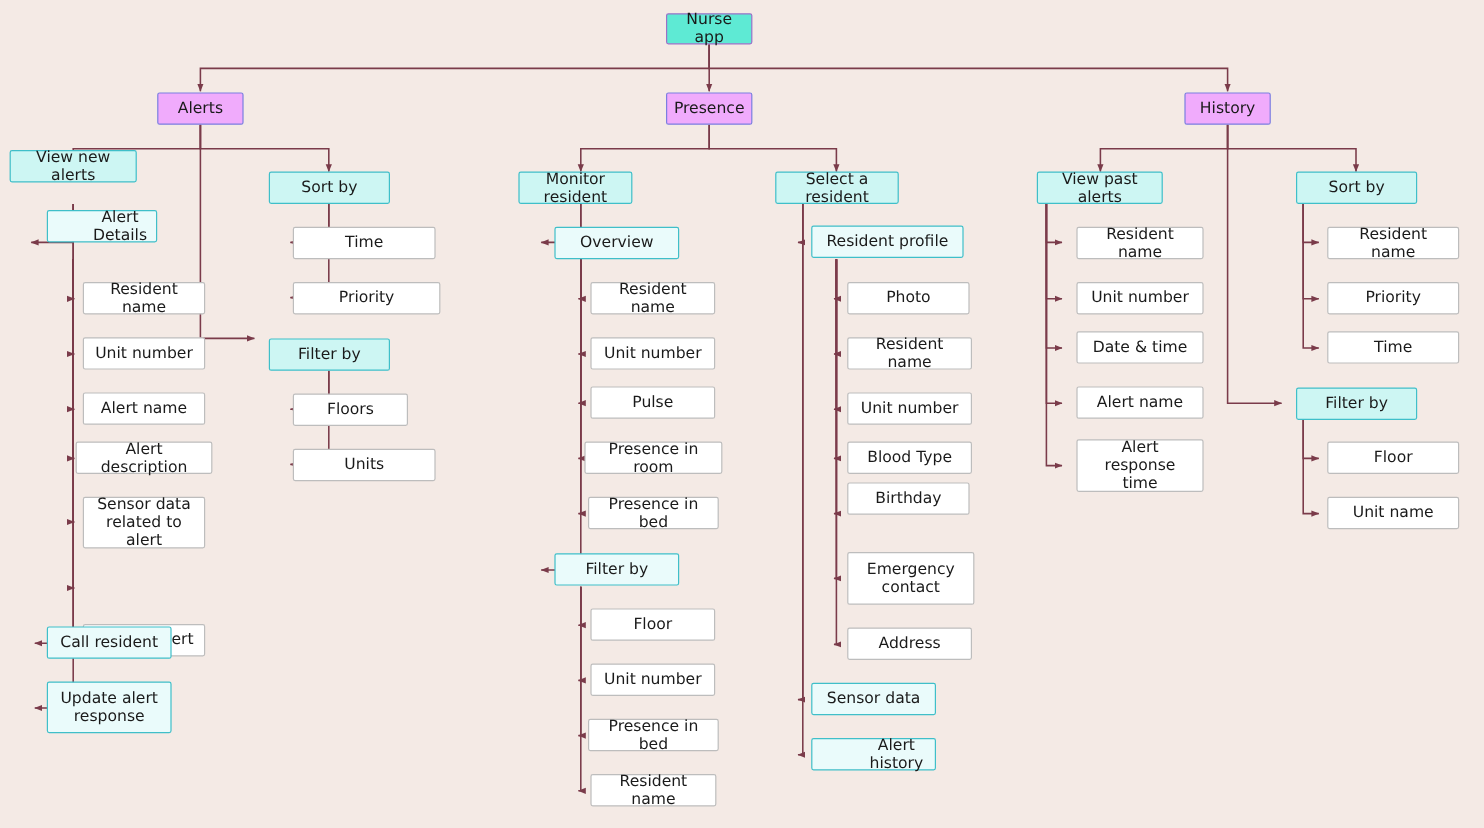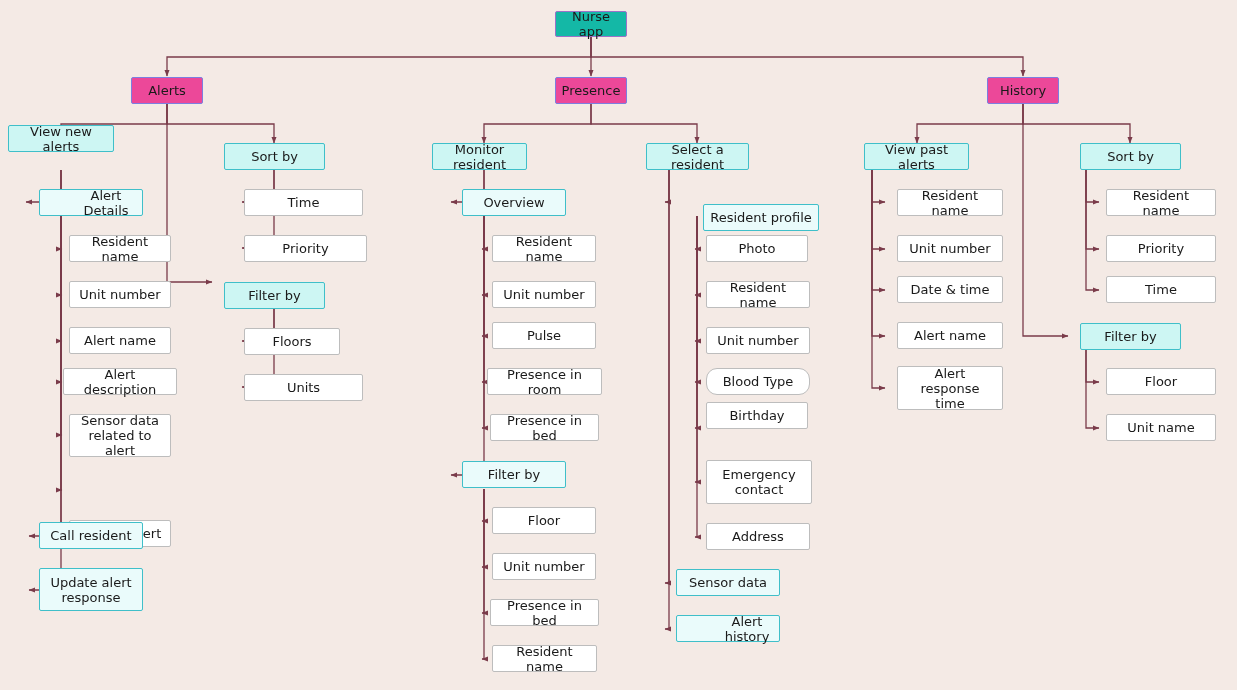--- a/index.html
+++ b/index.html
@@ -31,26 +31,26 @@
     text-align: center;
     font-size: 13px;
     line-height: 15px;
     color: #1a1a1a;
     border-radius: 2px;
     padding: 2px 6px;
     white-space: pre-line;
   }
   
   .lvl-root {
-    background: #14b8a6;
+    background: #5eead4;
     border: 1.3px solid #9a72c8;
   }
   
   .lvl-1 {
-    background: #ec4899;
+    background: #f0abfc;
     border: 1.3px solid #7b7fe0;
   }
   
   .lvl-2 {
     background: #cdf6f3;
     border: 1.3px solid #3fbfc9;
   }
   
   .lvl-3 {
     background: #eafbfb;
@@ -151,21 +151,21 @@
   <div class="node lvl-root" style="left:555px;top:11px;width:72px;height:26px;">Nurse app</div>
 
   <div class="node lvl-1" style="left:131px;top:77px;width:72px;height:27px;">Alerts</div>
   <div class="node lvl-1" style="left:555px;top:77px;width:72px;height:27px;">Presence</div>
   <div class="node lvl-1" style="left:987px;top:77px;width:72px;height:27px;">History</div>
 
   <div class="node lvl-2" style="left:8px;top:125px;width:106px;height:27px;">View new alerts</div>
   <div class="node lvl-2" style="left:224px;top:143px;width:101px;height:27px;">Sort by</div>
   <div class="node lvl-2" style="left:224px;top:282px;width:101px;height:27px;">Filter by</div>
 
-  <div class="node lvl-3" style="left:39px;top:189px;width:104px;height:27px;padding-left:36px;">Alert Details</div>
+  <div class="node lvl-3" style="left:39px;top:175px;width:92px;height:27px;padding-left:36px;">Alert Details</div>
 
   <div class="node lvl-leaf" style="left:69px;top:235px;width:102px;height:27px;">Resident name</div>
   <div class="node lvl-leaf" style="left:69px;top:281px;width:102px;height:27px;">Unit number</div>
   <div class="node lvl-leaf" style="left:69px;top:327px;width:102px;height:27px;">Alert name</div>
   <div class="node lvl-leaf" style="left:63px;top:368px;width:114px;height:27px;">Alert description</div>
   <div class="node lvl-leaf" style="left:69px;top:414px;width:102px;height:43px;">Sensor data
 related to alert</div>
   <div class="node lvl-leaf" style="left:69px;top:476px;width:102px;height:27px;margin-top:44px;">Time of alert</div>
 
   <div class="node lvl-3" style="left:39px;top:522px;width:104px;height:27px;">Call resident</div>
@@ -188,26 +188,26 @@
   <div class="node lvl-leaf" style="left:487px;top:368px;width:115px;height:27px;">Presence in room</div>
   <div class="node lvl-leaf" style="left:490px;top:414px;width:109px;height:27px;">Presence in bed</div>
 
   <div class="node lvl-3" style="left:462px;top:461px;width:104px;height:27px;">Filter by</div>
 
   <div class="node lvl-leaf" style="left:492px;top:507px;width:104px;height:27px;">Floor</div>
   <div class="node lvl-leaf" style="left:492px;top:553px;width:104px;height:27px;">Unit number</div>
   <div class="node lvl-leaf" style="left:490px;top:599px;width:109px;height:27px;">Presence in bed</div>
   <div class="node lvl-leaf" style="left:492px;top:645px;width:105px;height:27px;">Resident name</div>
 
-  <div class="node lvl-3" style="left:676px;top:204px;width:116px;height:27px;margin-left:27px;">Resident profile</div>
+  <div class="node lvl-3" style="left:676px;top:188px;width:127px;height:27px;">Resident profile</div>
 
   <div class="node lvl-leaf" style="left:706px;top:235px;width:102px;height:27px;">Photo</div>
   <div class="node lvl-leaf" style="left:706px;top:281px;width:104px;height:27px;">Resident name</div>
   <div class="node lvl-leaf" style="left:706px;top:327px;width:104px;height:27px;">Unit number</div>
-  <div class="node lvl-leaf" style="left:706px;top:368px;width:104px;height:27px;border-radius:11px;">Blood Type</div>
+  <div class="node lvl-leaf" style="left:706px;top:368px;width:104px;height:27px;">Blood Type</div>
   <div class="node lvl-leaf" style="left:706px;top:402px;width:102px;height:27px;">Birthday</div>
   <div class="node lvl-leaf" style="left:706px;top:460px;width:106px;height:44px;">Emergency
 contact</div>
   <div class="node lvl-leaf" style="left:706px;top:523px;width:104px;height:27px;">Address</div>
 
   <div class="node lvl-3" style="left:676px;top:569px;width:104px;height:27px;">Sensor data</div>
   <div class="node lvl-3" style="left:676px;top:615px;width:104px;height:27px;padding-left:44px;">Alert history</div>
 
   <div class="node lvl-2" style="left:864px;top:143px;width:105px;height:27px;">View past alerts</div>
   <div class="node lvl-2" style="left:1080px;top:143px;width:101px;height:27px;">Sort by</div>

